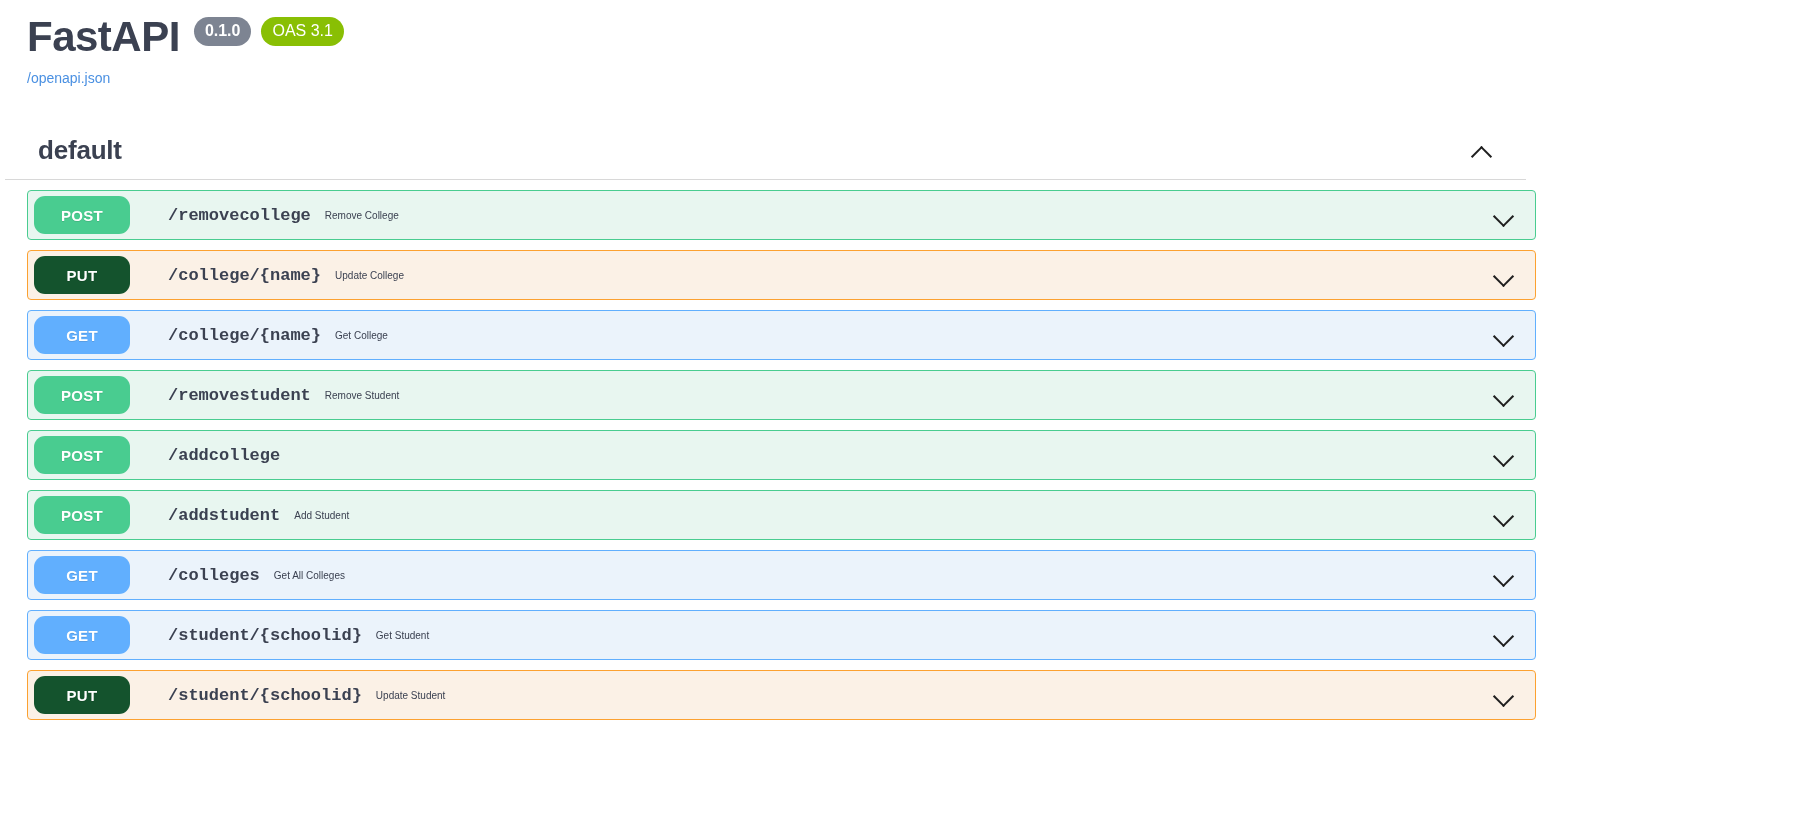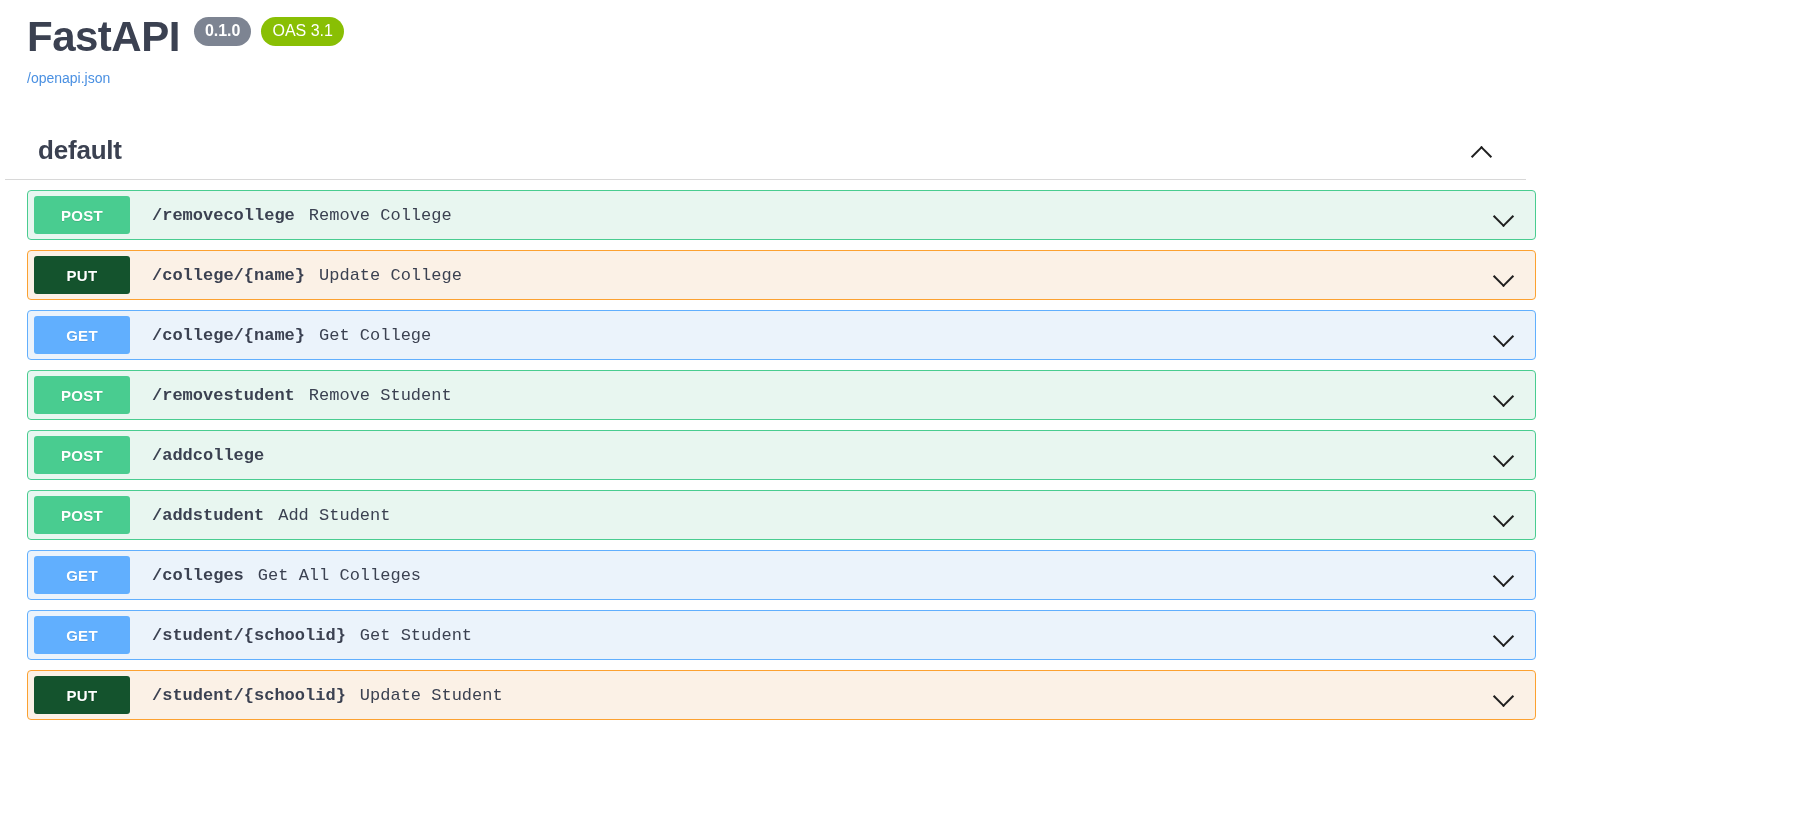--- a/index.html
+++ b/index.html
@@ -123,46 +123,46 @@
     align-items: center;
     margin: 0 12px 10px 27px;
     border-radius: 4px;
     height: 50px;
     cursor: pointer;
     padding-right: 14px;
   }
   .op-method {
     min-width: 96px;
     height: 38px;
-    border-radius: 3px;
+    border-radius: 11px;
     color: #ffffff;
     font-size: 15px;
     font-weight: bold;
     font-family: "Liberation Sans", sans-serif;
     display: flex;
     align-items: center;
     justify-content: center;
     text-align: center;
     letter-spacing: 0.3px;
     margin-left: 6px;
     text-shadow: 0 1px 0 rgba(0,0,0,0.10);
     flex: 0 0 auto;
   }
   .op-path {
     font-family: "Liberation Mono", monospace;
     font-size: 17px;
     font-weight: bold;
     color: #3b4151;
-    margin-left: 22px;
+    margin-left: 38px;
     white-space: nowrap;
     flex: 0 0 auto;
   }
   .op-summary {
-    font-family: Liberation Mono, monospace;
-    font-size: 17px;
+    font-family: Liberation Sans, sans-serif;
+    font-size: 10px;
     color: #3b4151;
     margin-left: 14px;
     white-space: nowrap;
     flex: 1 1 auto;
   }
   .op-toggle {
     flex: 0 0 auto;
     margin-left: auto;
     display: flex;
     align-items: center;

